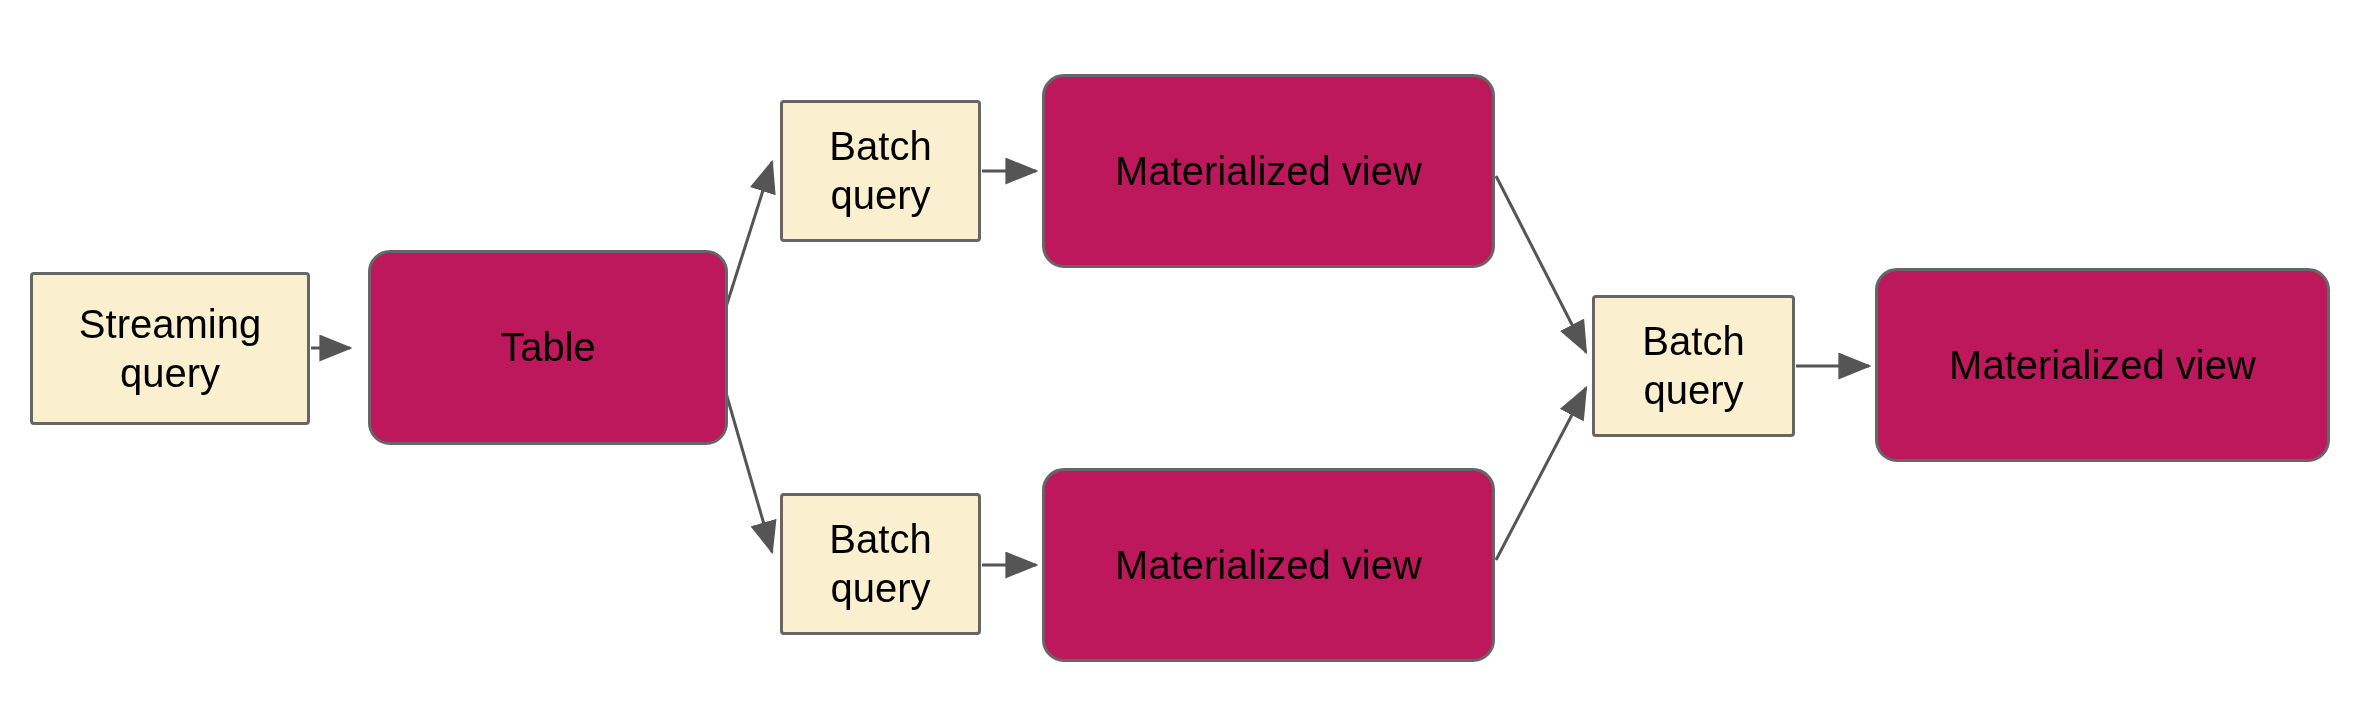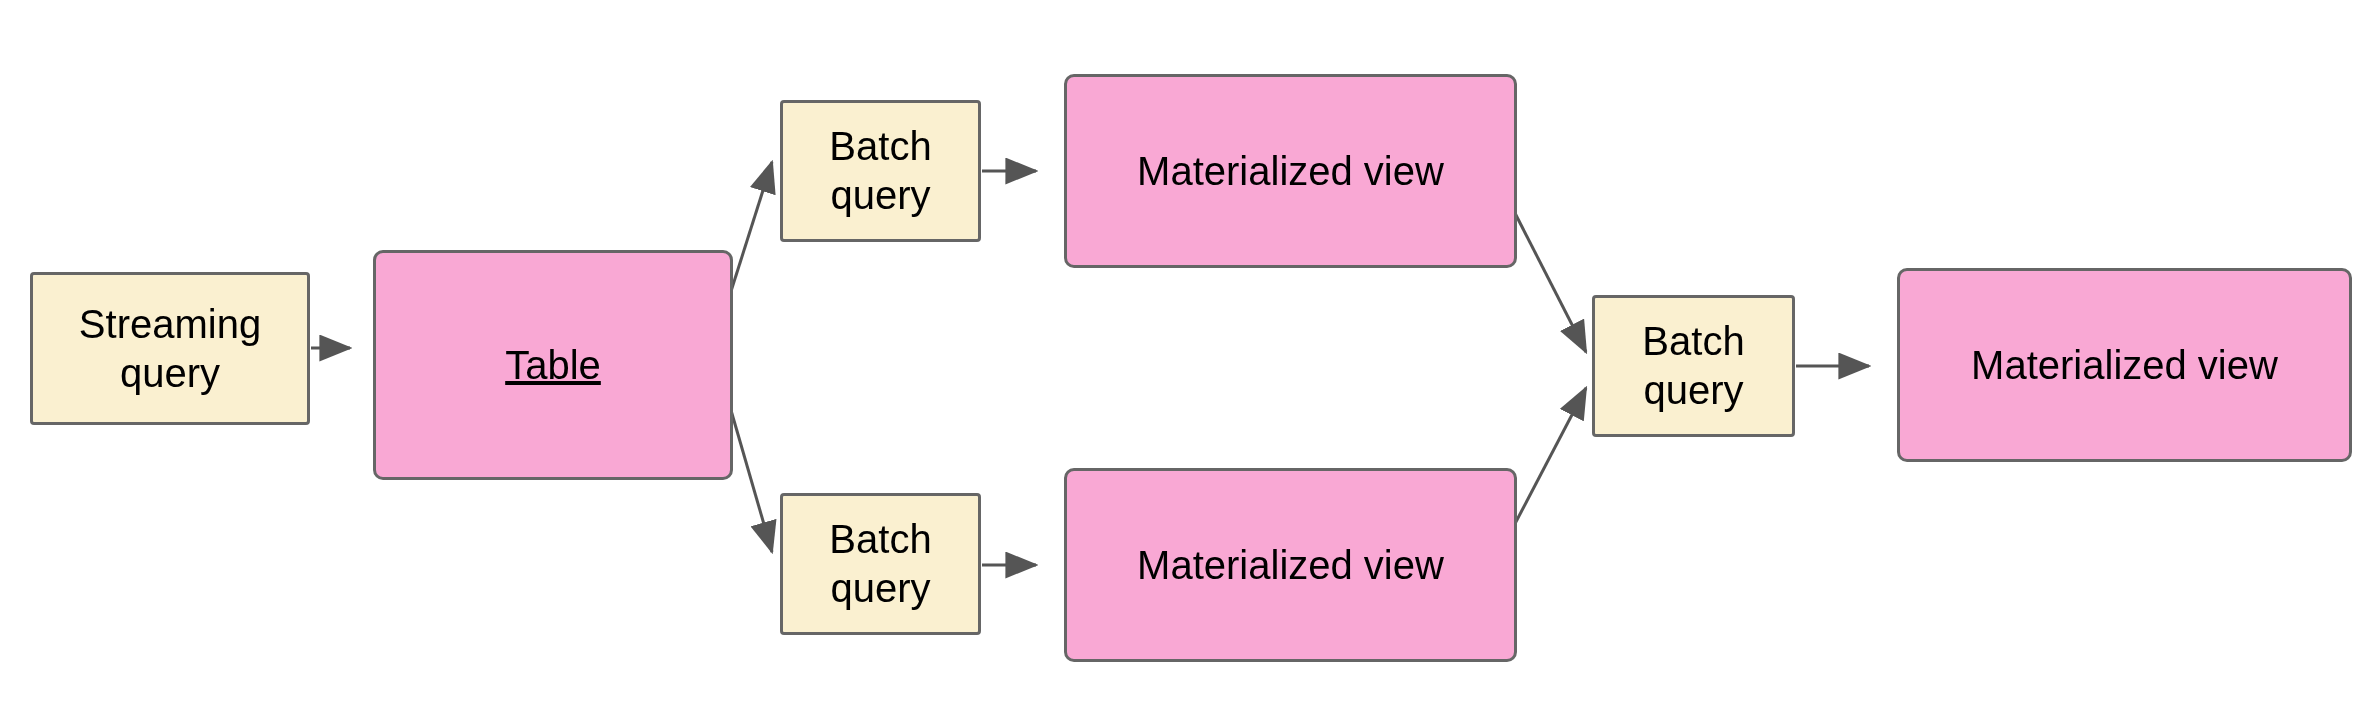--- a/index.html
+++ b/index.html
@@ -36,23 +36,22 @@
     font-size: 40px;
     line-height: 1.22;
     border: 3px solid #666666;
     white-space: pre-line;
   }
   .node.process {
     background: #FAF0D0;
     border-radius: 4px;
   }
   .node.store {
-    background: #f9a8d4;
-    border-radius: 10px;
-    margin-left: 22px;
+    background: #be185d;
+    border-radius: 22px;
   }
   .node .label {
     display: block;
     width: 100%;
     padding: 0 6px;
   }
 </style>
 </head>
 <body>
 
@@ -96,21 +95,21 @@
     <g>
       <line x1="1796" y1="366" x2="1869" y2="366" stroke="#555555" stroke-width="3" marker-end="url(#arrow)"></line>
     </g>
   </svg>
 
   <div class="node process" style="left:30px; top:272px; width:280px; height:153px;">
     <span class="label">Streaming
 query</span>
   </div>
 
-  <div class="node store" style="left:351px; top:250px; width:360px; height:230px;text-decoration:underline;">
+  <div class="node store" style="left:368px; top:250px; width:360px; height:195px;">
     <span class="label">Table</span>
   </div>
 
   <div class="node process" style="left:780px; top:100px; width:201px; height:142px;">
     <span class="label">Batch
 query</span>
   </div>
 
   <div class="node store" style="left:1042px; top:74px; width:453px; height:194px;">
     <span class="label">Materialized view</span>

